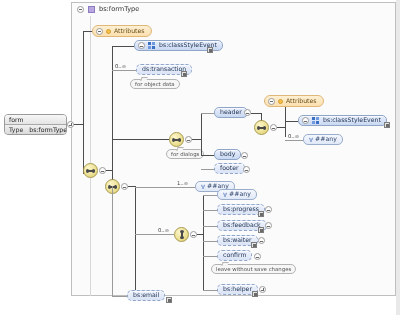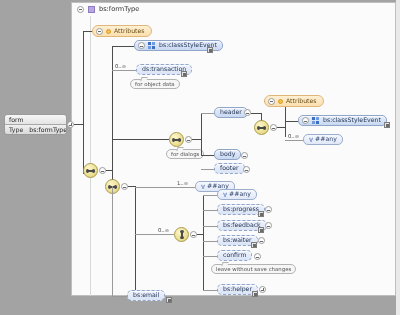--- a/index.html
+++ b/index.html
@@ -5,21 +5,21 @@
   html,body{margin:0;padding:0;}
   body{
     width:400px;height:315px;
     background:#e9e9e9;
     font-family:"DejaVu Sans", sans-serif;
     overflow:hidden;
   }
   #canvas{
     position:relative;
     width:396px;height:315px;
-    background:#a3a3a3;
+    background:#ffffff;
   }
 
   
   .ct-frame{
     position:absolute;
     background:#fbfbfb;
     border:1px solid #bfbfbf;
     box-sizing:border-box;
   }
   .ct-header{

